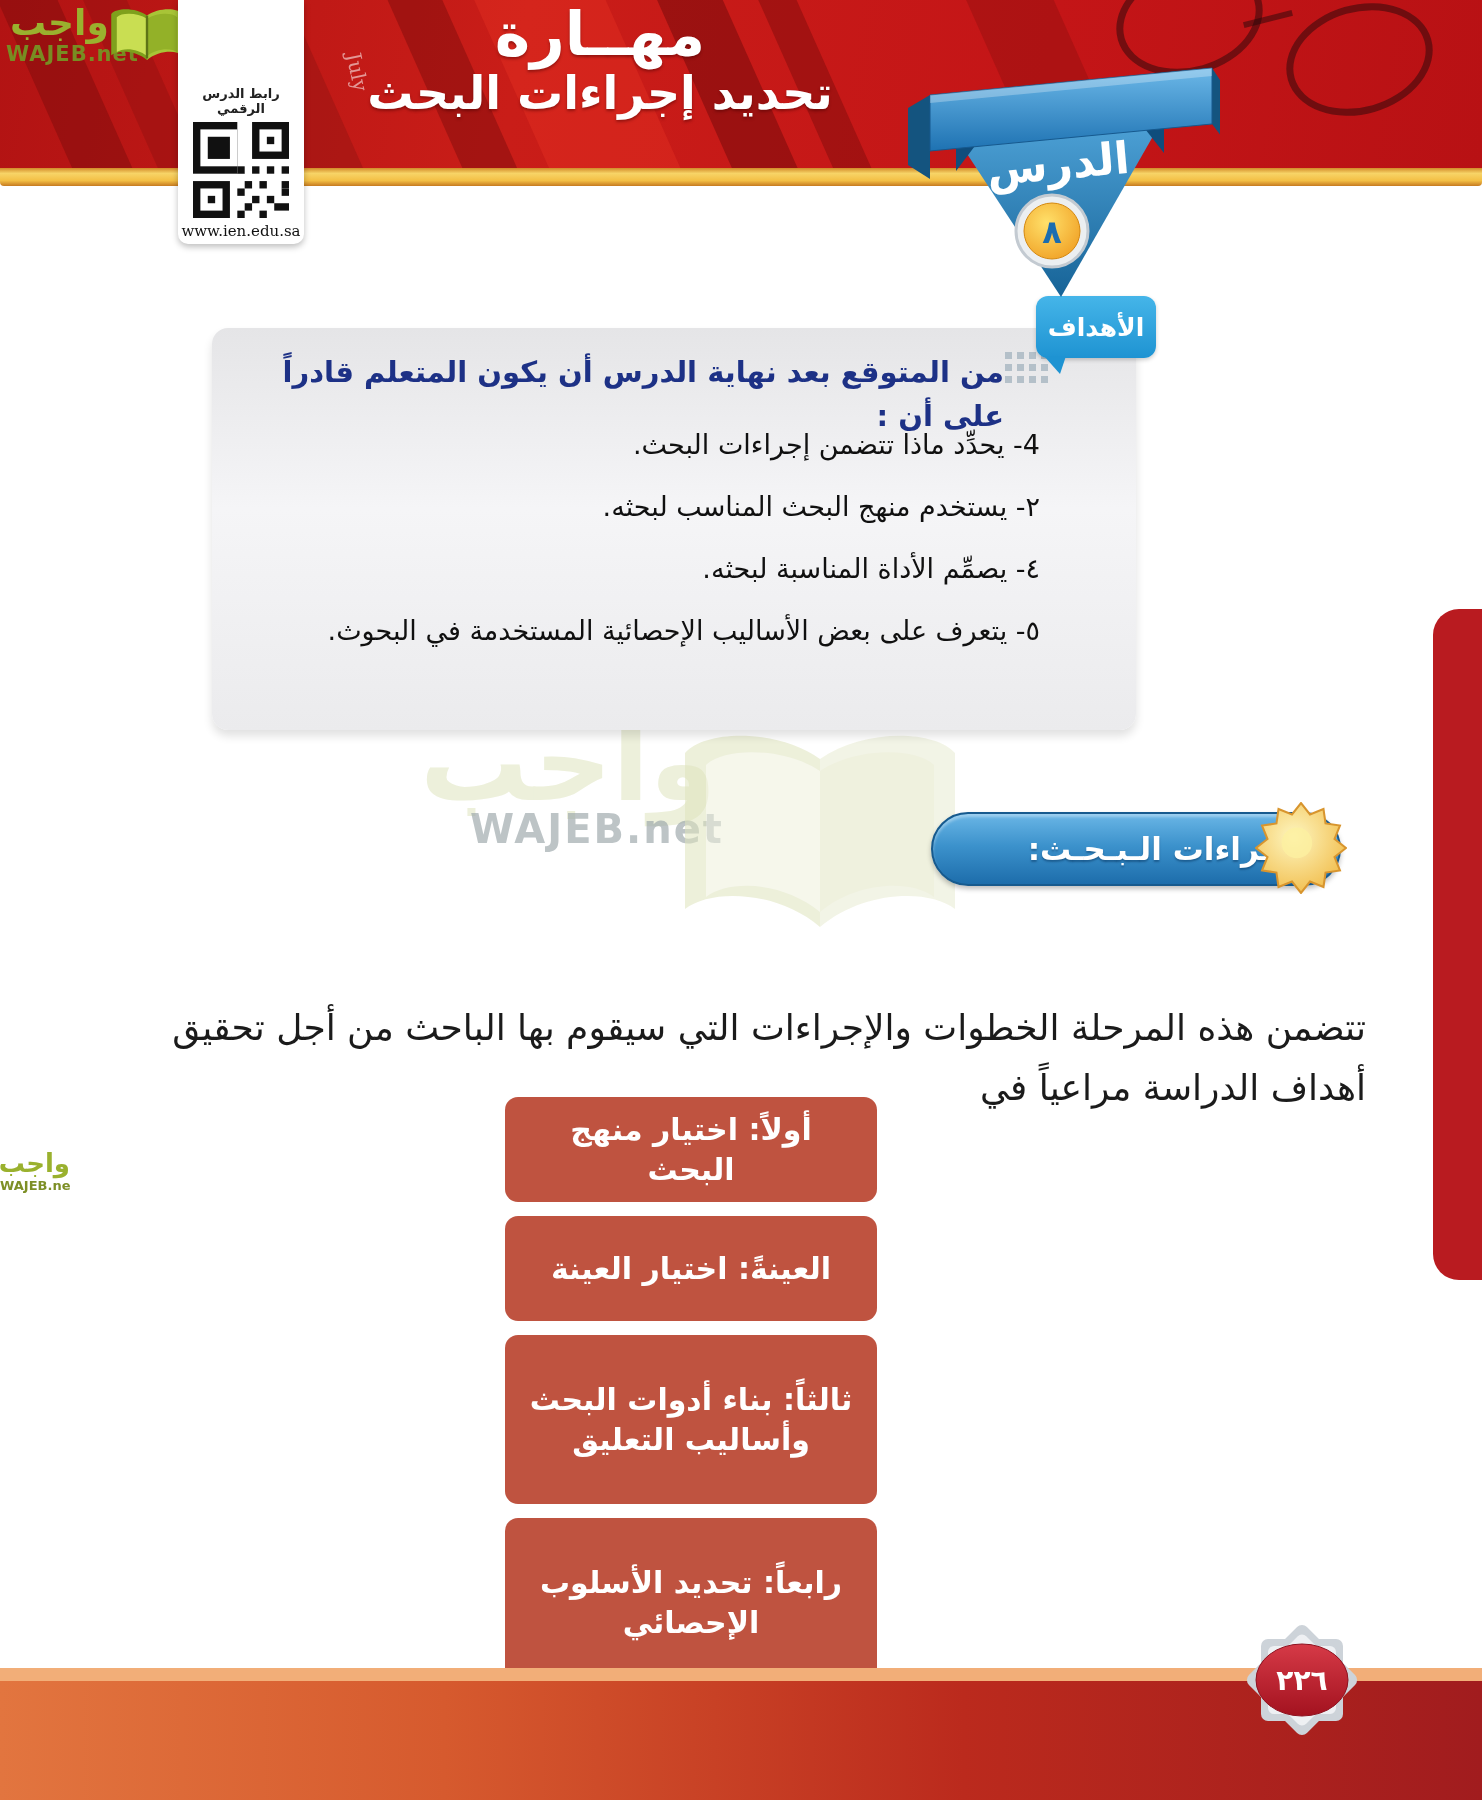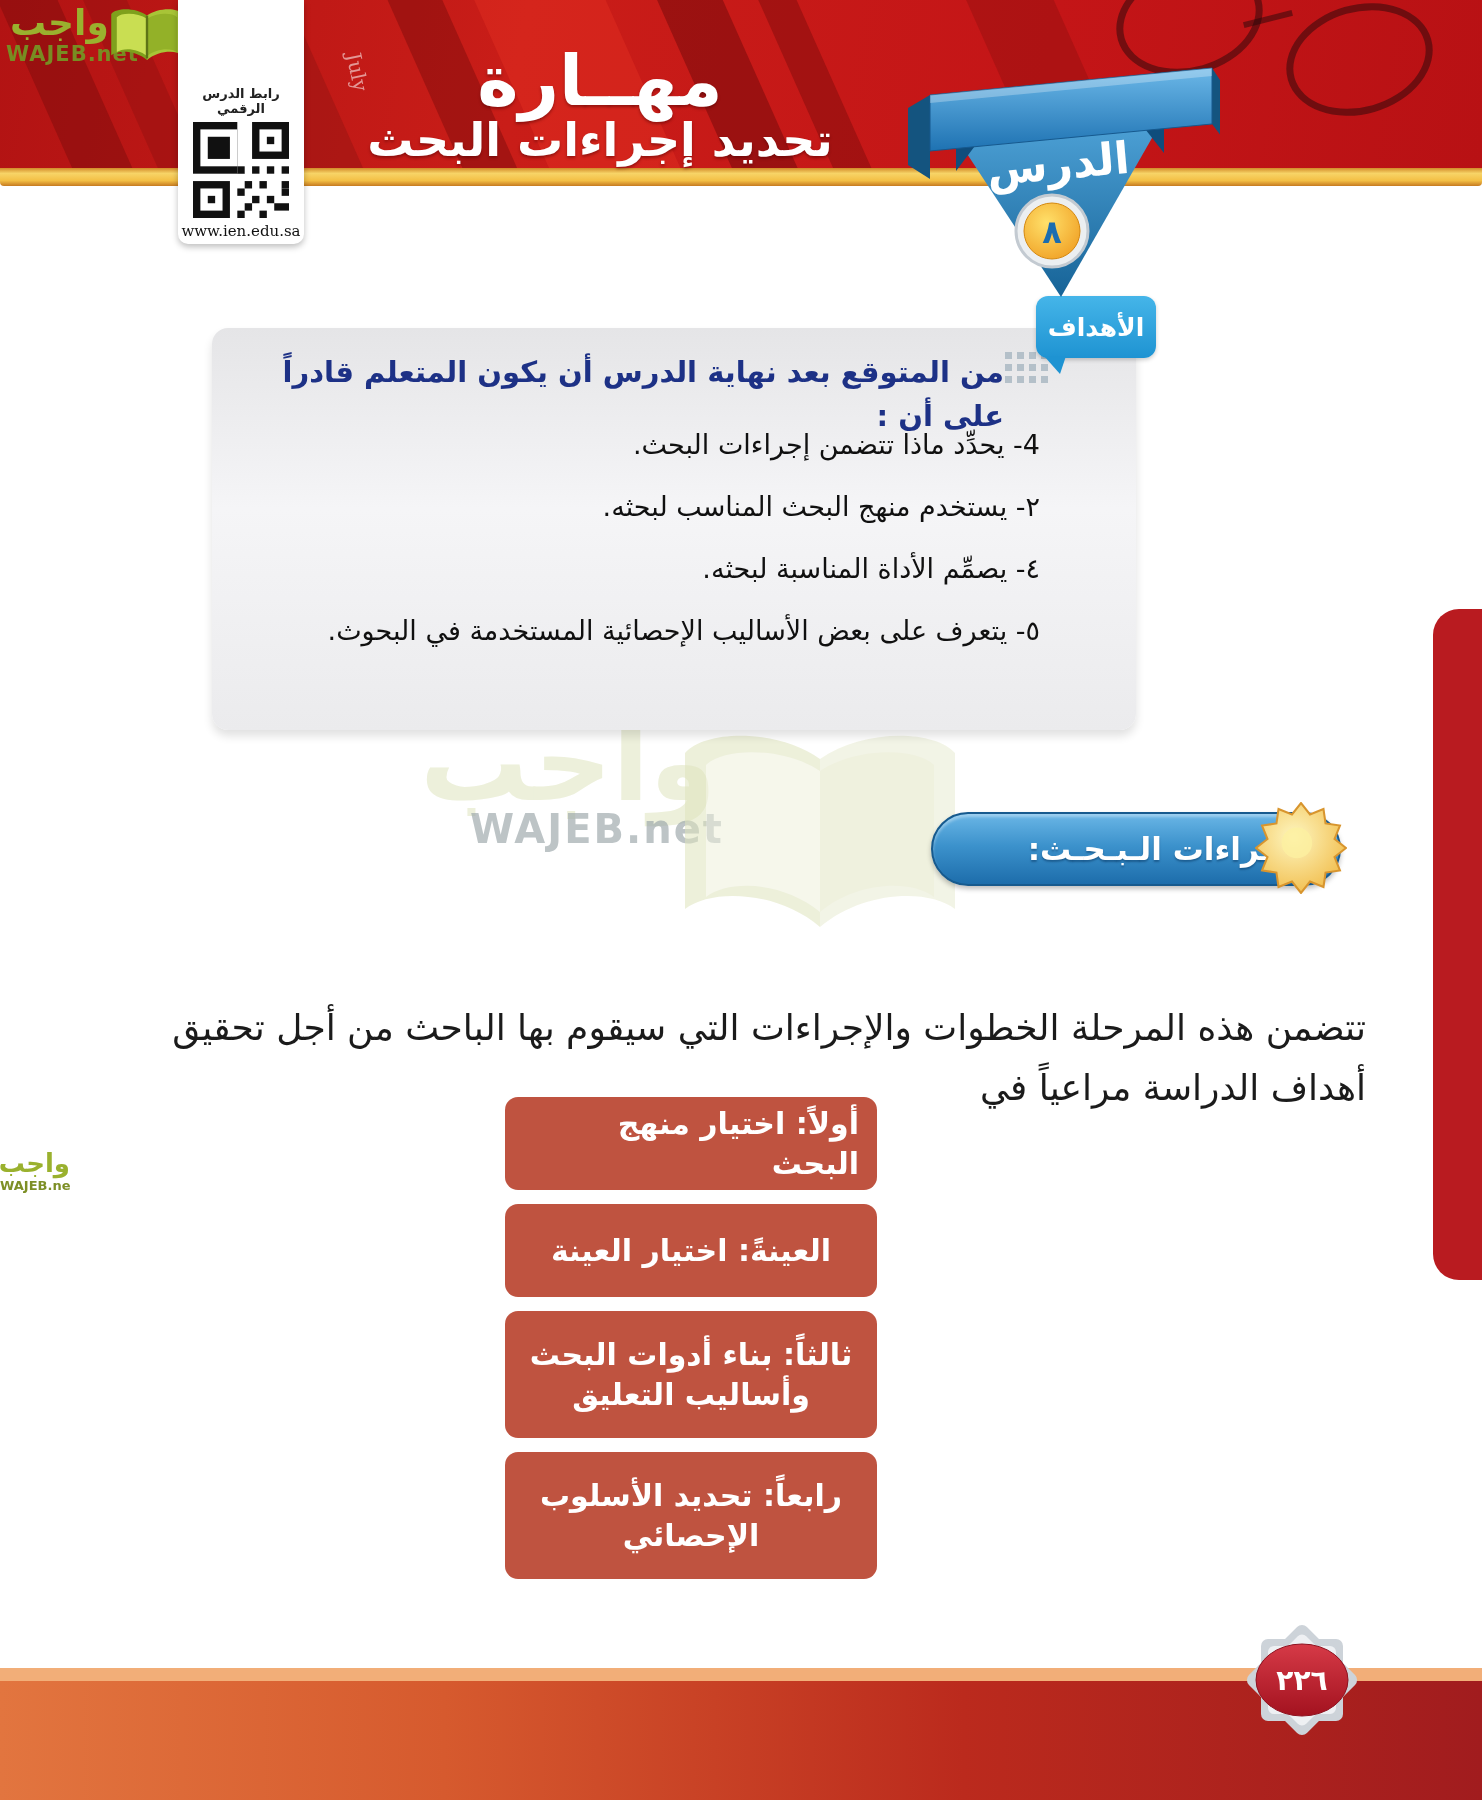--- a/index.html
+++ b/index.html
@@ -18,21 +18,21 @@
   .decor-bar{position:absolute;top:-60px;height:300px;transform:rotate(-24deg);background:rgba(120,10,12,.45);}
   .decor-streak{position:absolute;top:-60px;height:300px;transform:rotate(-24deg);background:rgba(255,70,45,.22);}
   .photo-word{position:absolute;left:338px;top:60px;color:rgba(255,255,255,.55);font-size:20px;transform:rotate(78deg);font-family:"DejaVu Serif","Liberation Serif",serif;}
   .glass{position:absolute;border:7px solid rgba(35,8,10,.5);border-radius:50%;}
   .glass-bridge{position:absolute;height:6px;background:rgba(35,8,10,.5);transform:rotate(-14deg);}
 
   .page-title{
     left:320px;top:4px;width:560px;z-index:4;text-align:center;color:#ffffff;direction:rtl;
     text-shadow:0 2px 3px rgba(70,0,0,.45);
   }
-  .title-l1{font-size:70px;font-weight:bold;line-height:60px;margin-top:47px;}
+  .title-l1{font-size:60px;font-weight:bold;line-height:60px;}
   .title-l2{font-size:46px;font-weight:bold;line-height:58px;}
 
   
   .gold-bar{
     left:0;top:168px;width:1482px;height:18px;z-index:3;
     background:linear-gradient(180deg,#d28a29 0%,#f7d467 30%,#f3bf45 70%,#c67a20 100%);
     border-radius:0 0 4px 4px;
   }
 
   
@@ -104,22 +104,22 @@
   .paragraph{left:88px;top:998px;width:1308px;z-index:2;direction:rtl;text-align:right;color:#1b1b1b;font-size:36px;line-height:60px;}
   .paragraph .pl1{display:block;padding-right:30px;}
   .paragraph .pl2{display:block;}
 
   
   .steps{left:505px;top:1097px;width:372px;z-index:2;display:flex;flex-direction:column;gap:14px;}
   .step-box{
     background:#bf5340;border-radius:13px;color:#fff;font-size:30px;font-weight:bold;line-height:40px;
     display:flex;align-items:center;justify-content:center;text-align:center;direction:rtl;padding:0 18px;box-sizing:border-box;
   }
-  .step-h1{height:93px;text-align:right;}
-  .step-h2{height:127px;}
+  .step-h1{height:105px;}
+  .step-h2{height:169px;}
 
   
   .side-accent{left:1433px;top:609px;width:49px;height:671px;background:#b91b20;border-radius:26px 0 0 26px;z-index:2;}
   .footer-strip{left:0;top:1668px;width:1482px;height:13px;background:#f2ae78;z-index:4;}
   .footer-bar{
     left:0;top:1681px;width:1482px;height:119px;z-index:4;
     background:linear-gradient(90deg,#e2753f 0%,#d65a2e 30%,#bb2a1d 65%,#a11c1e 100%);
   }
   .page-badge{left:1244px;top:1622px;z-index:5;}
 </style>

